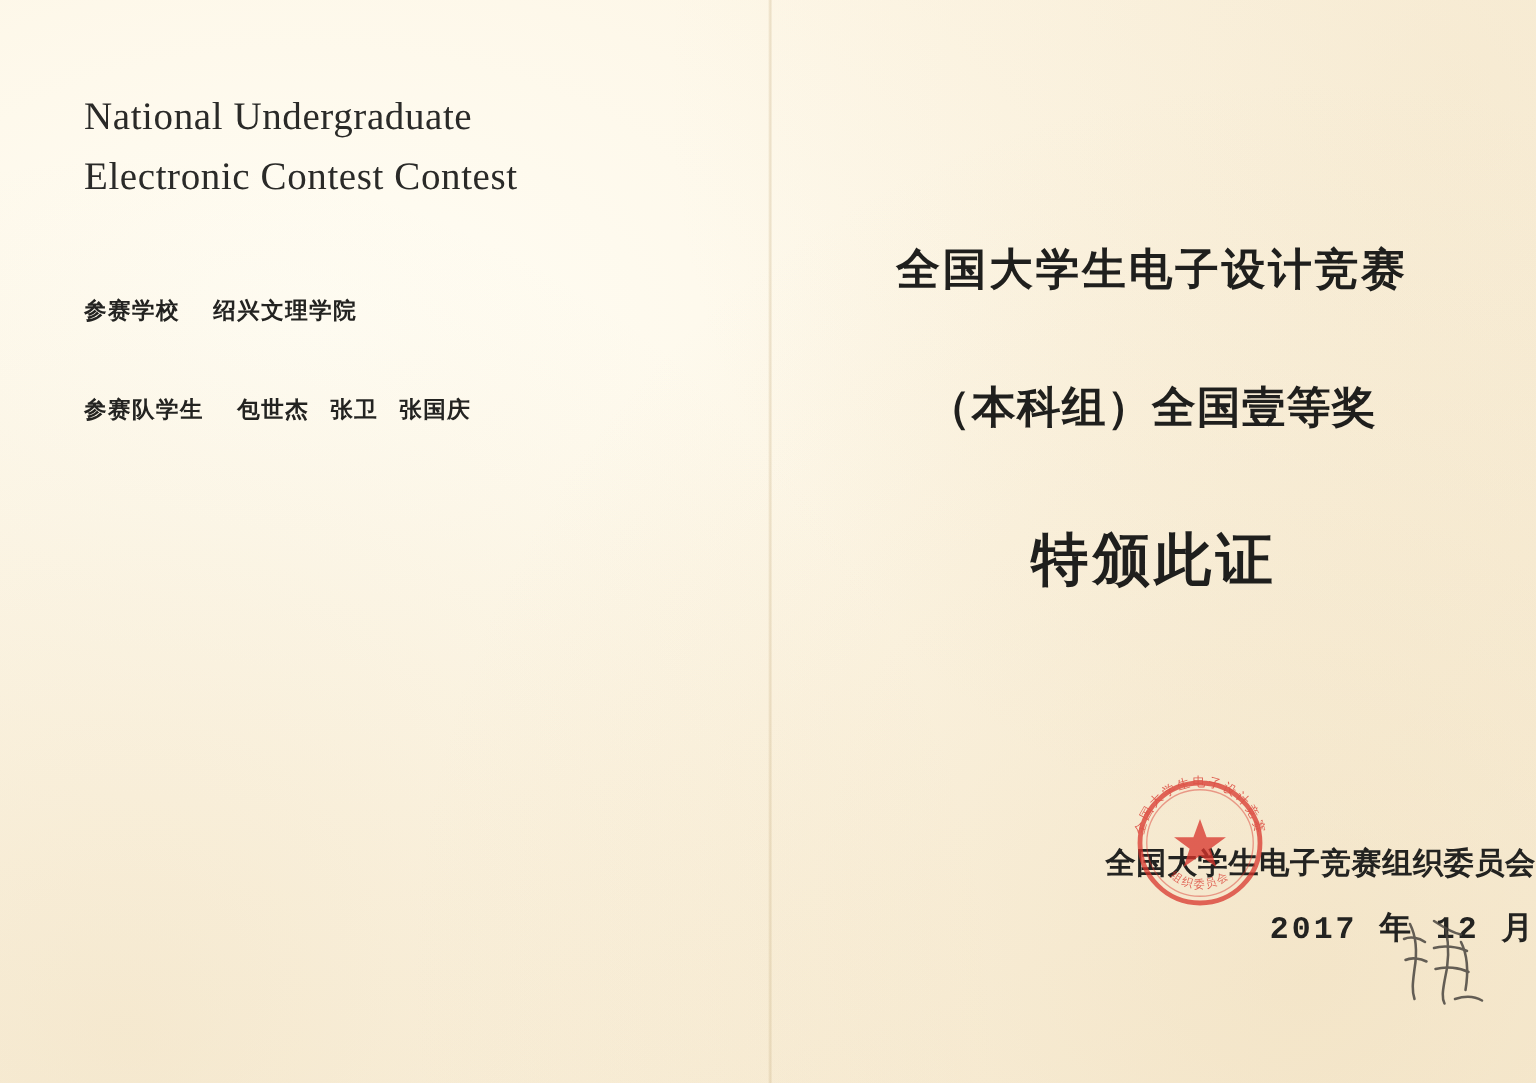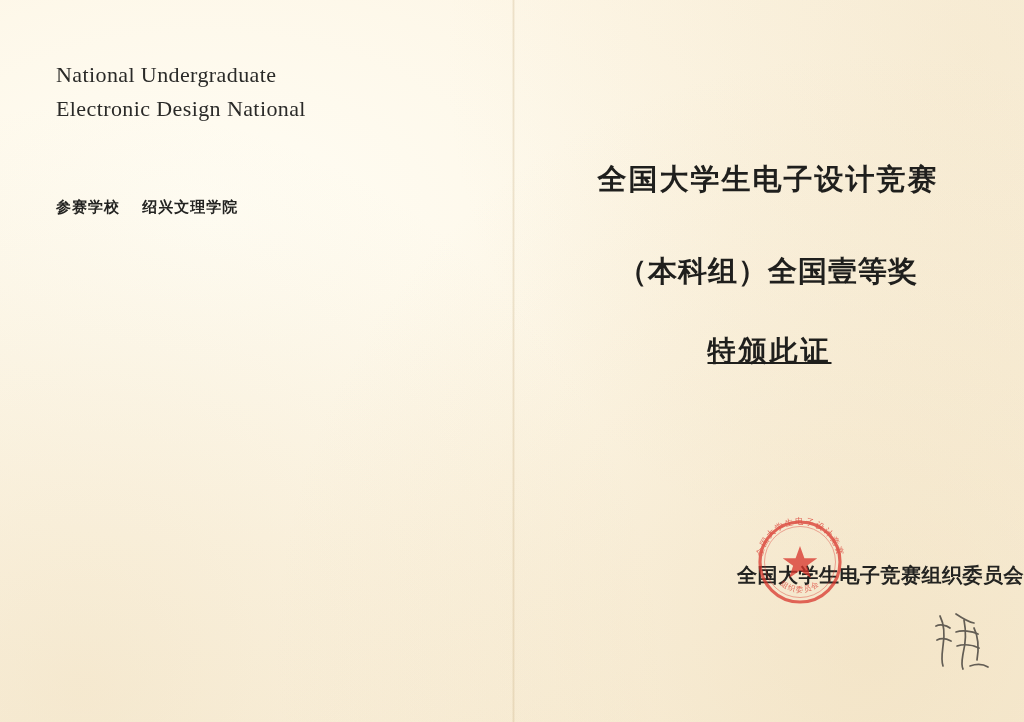--- a/index.html
+++ b/index.html
@@ -57,21 +57,21 @@
     width: 512px;
     height: 722px;
   }
 
   .en-title {
     position: absolute;
     left: 56px;
     top: 58px;
     width: 430px;
     font-family: "Liberation Serif", serif;
-    font-size: 22px;
+    font-size: 26px;
     line-height: 1.55;
     color: #2a2a28;
     letter-spacing: 0.4px;
   }
   .en-title div { white-space: nowrap; }
 
   .field {
     position: absolute;
     left: 56px;
     font-family: "DejaVu Sans", sans-serif;
@@ -127,25 +127,24 @@
     font-size: 29px;
     letter-spacing: 2px;
   }
   .cn-3 {
     top: 228px;
     font-size: 29px;
     letter-spacing: 1px;
     margin-top: 24px;
   }
   .cn-4 {
-    top: 332px;
-    font-size: 28px;
+    top: 348px;
+    font-size: 38px;
     letter-spacing: 3px;
     text-indent: 3px;
-    text-decoration: underline;
   }
 
   .issuer {
     position: absolute;
     width: 512px;
     text-align: right;
     font-family: Liberation Mono, monospace;
     font-weight: bold;
     font-size: 20px;
     color: #232321;
@@ -185,37 +184,42 @@
 <body>
 
 <div class="certificate">
   <div class="paper-tint"></div>
   <div class="fold"></div>
 
   <div class="left-page">
 
     <div class="en-title">
       <div>National Undergraduate</div>
-      <div>Electronic Design National</div>
+      <div>Electronic Contest Contest</div>
     </div>
 
     <div class="field field-school">
       <span class="label">参赛学校</span>
       <span class="val">绍兴文理学院</span>
     </div>
 
+    <div class="field field-students">
+      <span class="label">参赛队学生</span>
+      <span class="val"><span>包世杰</span><span>张卫</span><span>张国庆</span></span>
+    </div>
 
   </div>
 
   <div class="right-page">
     <div class="cn-line cn-2">全国大学生电子设计竞赛</div>
     <div class="cn-line cn-3">（本科组）全国壹等奖</div>
     <div class="cn-line cn-4">特颁此证</div>
 
     <div class="issuer issuer-org">全国大学生电子竞赛组织委员会</div>
+    <div class="issuer issuer-date">2017 年 12 月</div>
 
     <div class="seal">
       <svg width="108" height="108" viewBox="0 0 108 108" xmlns="http://www.w3.org/2000/svg">
         <defs>
           <path id="sealArcTop" d="M 16,54 A 38,38 0 1 1 92,54" fill="none"></path>
           <path id="sealArcBot" d="M 24,54 A 30,30 0 0 0 84,54" fill="none"></path>
         </defs>
         <circle cx="54" cy="54" r="40" fill="none" stroke="#d8342b" stroke-width="3.2" opacity="0.9"></circle>
         <circle cx="54" cy="54" r="35.5" fill="none" stroke="#d8342b" stroke-width="0.9" opacity="0.55"></circle>
 

